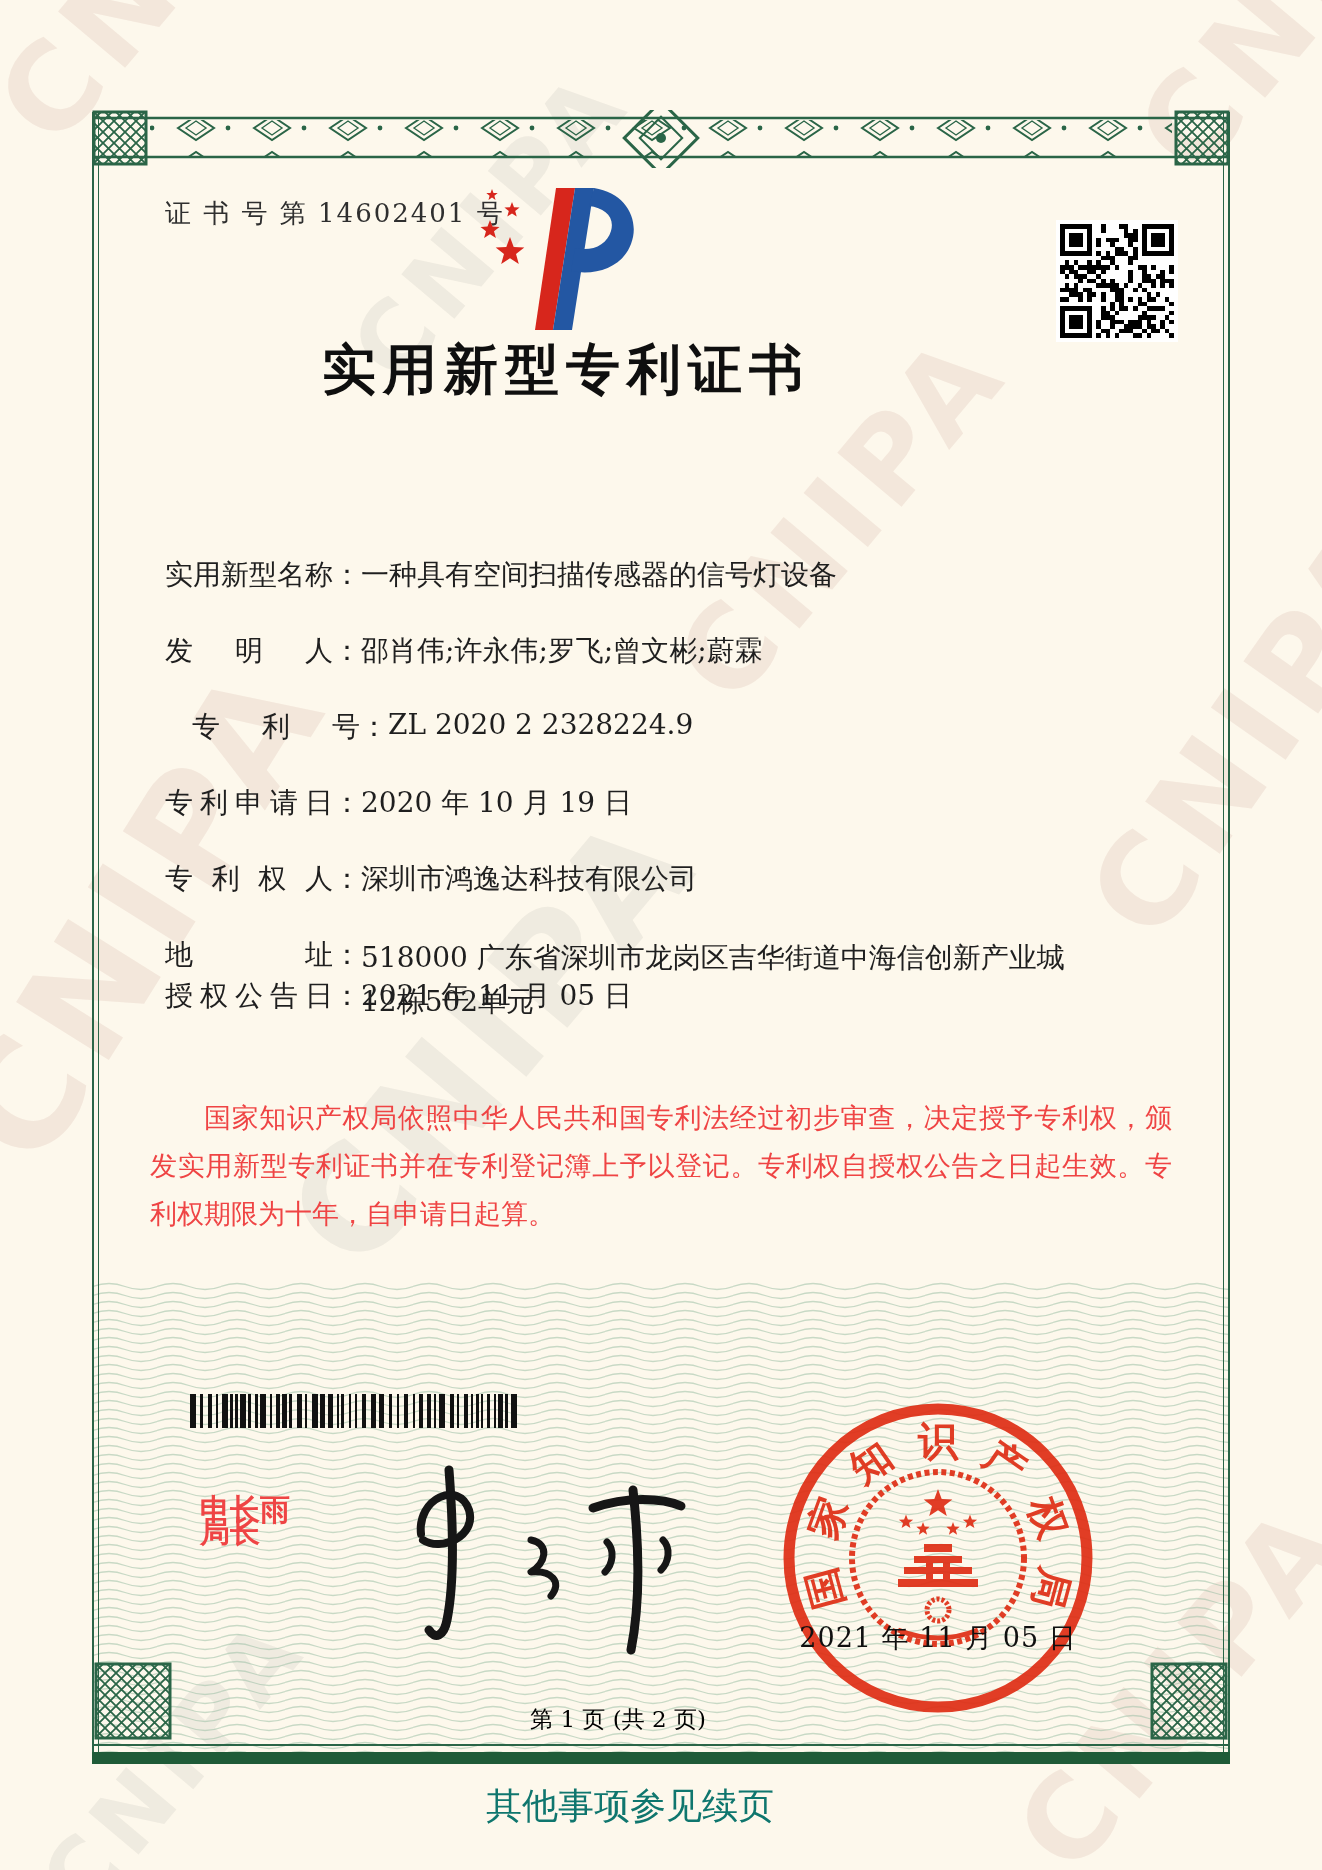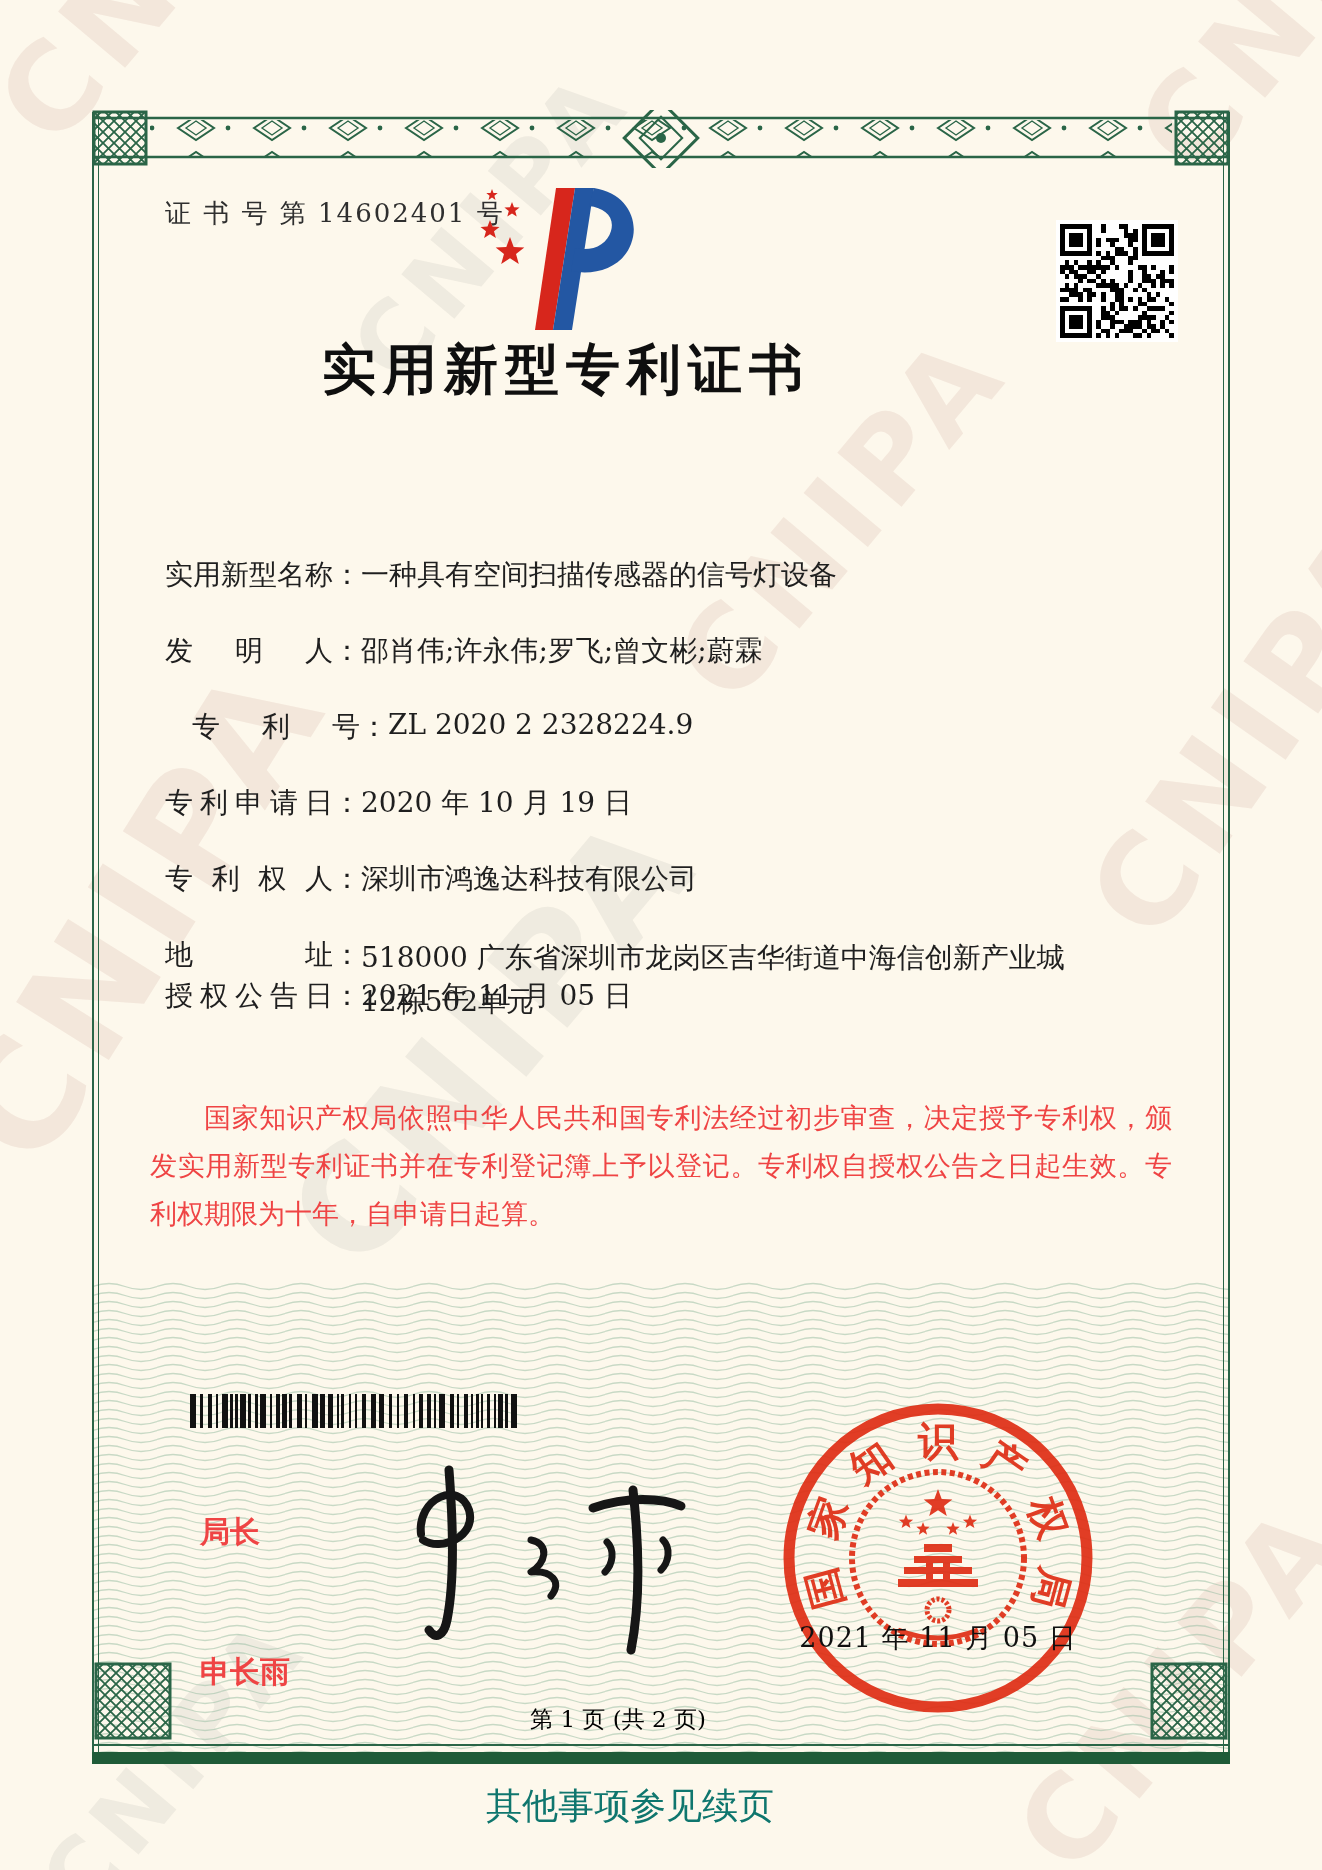--- a/index.html
+++ b/index.html
@@ -397,21 +397,21 @@
     <rect x="286" y="0" width="3" height="34" fill="#111"></rect>
     <rect x="291" y="0" width="2" height="34" fill="#111"></rect>
     <rect x="297" y="0" width="3" height="34" fill="#111"></rect>
     <rect x="304" y="0" width="2" height="34" fill="#111"></rect>
     <rect x="308" y="0" width="5" height="34" fill="#111"></rect>
     <rect x="315" y="0" width="3" height="34" fill="#111"></rect>
     <rect x="321" y="0" width="6" height="34" fill="#111"></rect>
   </svg>
 
 <div class="director" style="top:1512px;">局长</div>
-<div class="director" style="top:1652px;text-align:center;">申长雨</div>
+<div class="director" style="top:1490px;text-align:center;">申长雨</div>
 
 <svg id="sigSvg" width="350" height="215" viewBox="0 0 350 215">
   <g fill="none" stroke="#161616" stroke-linecap="round" stroke-linejoin="round">
     <path d="M56,82 C52,46 94,28 104,58 C112,84 76,100 58,88" stroke-width="8"></path>
     <path d="M84,18 C88,70 90,128 82,168 C79,184 70,188 64,178" stroke-width="9"></path>
     <path d="M166,88 C186,92 180,112 166,120 C186,118 198,130 186,144" stroke-width="7"></path>
     <path d="M228,56 C262,44 298,46 316,54" stroke-width="9"></path>
     <path d="M268,38 C274,92 276,148 266,198" stroke-width="9"></path>
     <path d="M242,90 C250,98 248,112 240,120" stroke-width="7"></path>
     <path d="M298,88 C306,96 304,110 296,118" stroke-width="7"></path>

